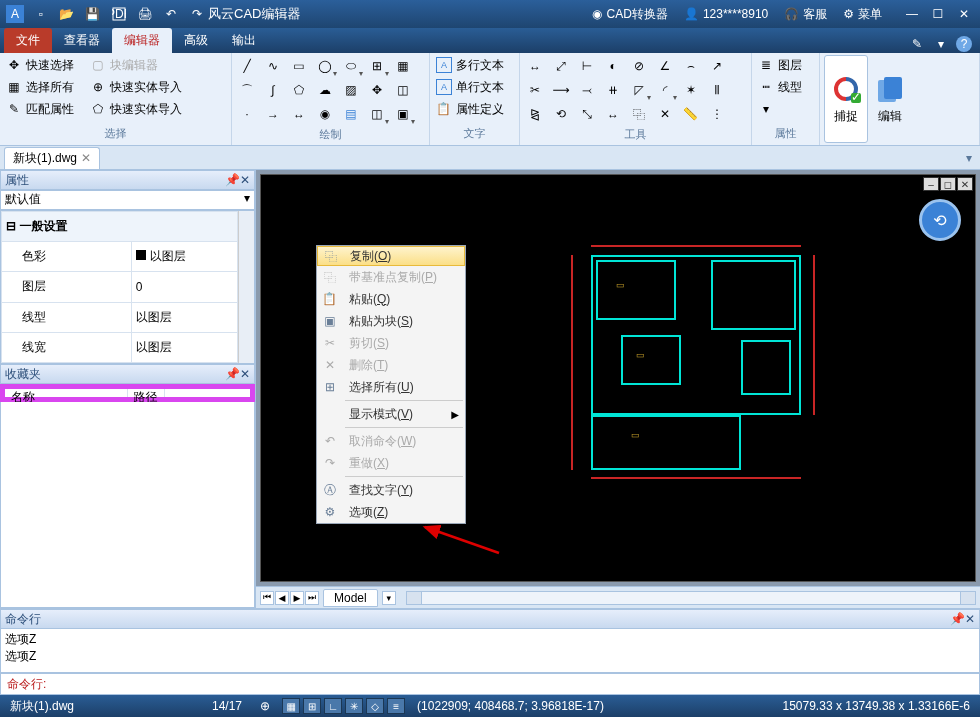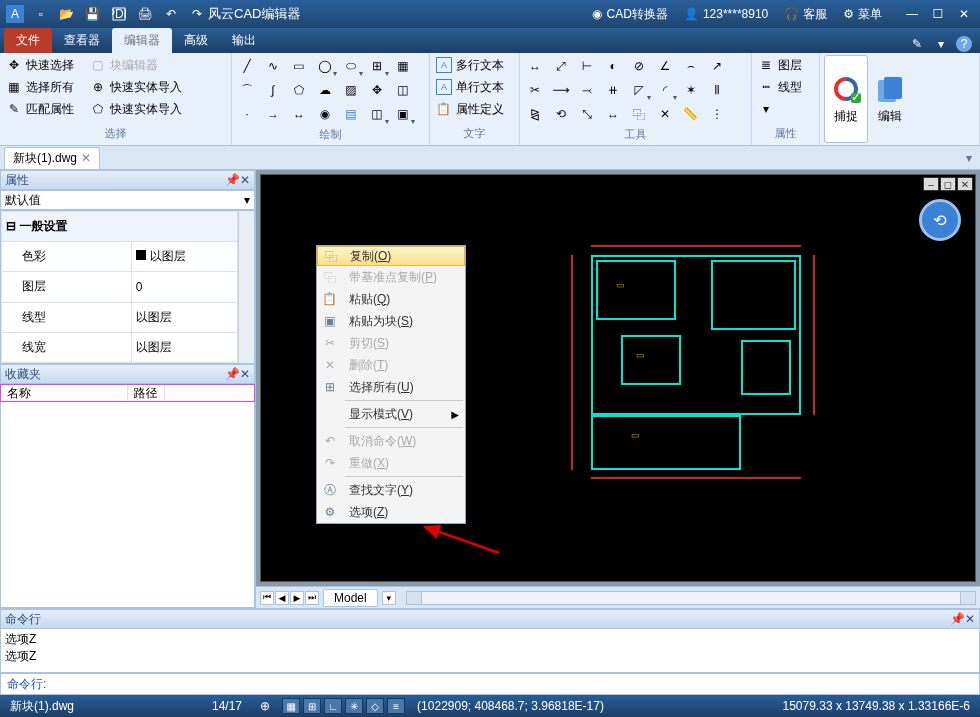--- a/index.html
+++ b/index.html
@@ -12,21 +12,21 @@
 .titlebar .app-title { flex: 1; font-size: 13px; }
 .titlebar .right { display: flex; align-items: center; gap: 8px; }
 .titlebar .rbtn { display: flex; align-items: center; gap: 4px; cursor: pointer; padding: 2px 4px; }
 .titlebar .winbtns { display: flex; gap: 2px; margin-left: 6px; }
 .titlebar .winbtns .wb { width: 24px; height: 20px; display: flex; align-items: center; justify-content: center; cursor: pointer; }
 
 
 .menubar { height: 25px; background: linear-gradient(#2a5d95,#1c3f68); display: flex; align-items: flex-end; padding-left: 4px; }
 .menubar .tab { padding: 4px 12px; color: #fff; cursor: pointer; font-size: 12px; border-radius: 3px 3px 0 0; }
 .menubar .tab.file { background: #b93b2a; }
-.menubar .tab.active { background: #e8f0fa; color: #737373; }
+.menubar .tab.active { background: #e8f0fa; color: #b91c1c; }
 .menubar .help { margin-left: auto; display: flex; align-items: center; gap: 6px; padding-right: 8px; }
 .menubar .help .hb { width: 18px; height: 18px; display: flex; align-items: center; justify-content: center; cursor: pointer; color: #fff; }
 
 
 .ribbon { height: 93px; background: #e8f0fa; border-bottom: 1px solid #a9c3e0; display: flex; }
 .ribbon .group { border-right: 1px solid #c5d6ea; display: flex; flex-direction: column; padding: 2px 4px; }
 .ribbon .group .cells { flex: 1; display: flex; flex-direction: column; gap: 2px; }
 .ribbon .group .glabel { text-align: center; color: #5a789a; font-size: 11px; padding: 2px 0; }
 .ribbon .cell { display: flex; align-items: center; gap: 4px; padding: 1px 2px; cursor: pointer; border-radius: 2px; min-height: 20px; }
 .ribbon .icon-s { width: 16px; height: 16px; display: inline-flex; align-items: center; justify-content: center; }
@@ -44,32 +44,32 @@
 .doctabs .expand { margin-left: auto; cursor: pointer; color: #5a789a; padding: 0 4px; }
 
 
 .middle { flex: 1; display: flex; min-height: 0; }
 .leftpanels { width: 256px; display: flex; flex-direction: column; border-right: 1px solid #a9c3e0; }
 
 .panel-hdr { height: 20px; background: linear-gradient(#e6eefb,#c8d9ef); border: 1px solid #a9c3e0; display: flex; align-items: center; padding: 0 4px; color: #2d4f7a; }
 .panel-hdr .spacer { flex: 1; }
 .panel-hdr .pin { cursor: pointer; }
 
-.combo { height: 20px; border: 1px solid #a9c3e0; background: #fff; display: flex; align-items: center; padding: 0 4px; gap: 31px; }
+.combo { height: 20px; border: 1px solid #a9c3e0; background: #fff; display: flex; align-items: flex-start; padding: 0 4px; gap: 31px; }
 .combo .dd { margin-left: auto; }
 
 .propgrid { flex-basis: 154px; overflow: auto; border: 1px solid #a9c3e0; background:#fff;}
 .propgrid table { width: 100%; border-collapse: collapse; }
 .propgrid td { border: 1px solid #d7e2ef; padding: 1px 4px; }
 .propgrid .cat { background: #eef4fb; font-weight: bold; }
 .propgrid .k { width: 55%; padding-left: 20px; }
 .scrollhint { width: 16px; background: #e8eef6; border-left:1px solid #ccc;}
 
 .favpanel { flex: 1; display: flex; flex-direction: column; }
-.favpanel .cols { height: 18px; display: flex; border: 1px solid #d946ef; background: #fff; }
+.favpanel .cols { height: 18px; display: flex; border: 5px solid #d946ef; background: #fff; }
 .favpanel .cols div { padding: 0 6px; border-right: 1px solid #d7e2ef; }
 .favpanel .body { flex: 1; background: #fff; border: 1px solid #a9c3e0; border-top: none; }
 
 
 .canvaswrap { flex: 1; display: flex; flex-direction: column; background: #8a9aad; min-width:0;}
 .canvas { flex: 1; margin: 4px; background: #000; position: relative; border: 1px solid #555; overflow: hidden;}
 .canvas .winctrl { position:absolute; top:2px; right:2px; display:flex; gap:1px;}
 .canvas .winctrl span{ width:16px; height:14px; background:#ddd; border:1px solid #333; font-size:10px; display:flex;align-items:center;justify-content:center; color:#333; cursor:pointer;}
 .canvas .badge { position:absolute; top:24px; right:14px; width:42px; height:42px; border-radius:50%; background:#3b82d6; border:3px solid #9bc3ee; display:flex;align-items:center;justify-content:center; color:#fff; font-size:16px;}
 
@@ -101,21 +101,21 @@
 .modeltabs .hscroll{ margin-left:6px; flex:1; height:14px; border:1px solid #a9c3e0; background:#eef3fa; position:relative;}
 .modeltabs .hscroll::before,.modeltabs .hscroll::after{content:"";position:absolute;top:0;width:14px;height:100%;background:#d7e2ef;}
 .modeltabs .hscroll::before{left:0;border-right:1px solid #a9c3e0;}
 .modeltabs .hscroll::after{right:0;border-left:1px solid #a9c3e0;}
 .modeltabs .dd { width:14px; height:14px; border:1px solid #a9c3e0; background:#fff; display:flex; align-items:center; justify-content:center; font-size:9px; cursor:pointer;}
 
 
 .cmdpanel { border-top:1px solid #a9c3e0;}
 .cmdpanel .body { height:44px; background:#fff; border:1px solid #a9c3e0; border-top:none; padding:2px 4px; overflow:auto;}
 .cmdpanel .input { height:22px; display:flex; align-items:center; border:1px solid #a9c3e0; background:#fff;}
-.cmdpanel .input .lbl{ padding:0 6px; color:#1d4ed8;}
+.cmdpanel .input .lbl{ padding:0 6px; color:#b91c1c;}
 .cmdpanel .input input{ flex:1; border:none; outline:none; font-size:12px;}
 
 
 .statusbar { height:22px; background:linear-gradient(#2a5d95,#1c3f68); display:flex; align-items:center; color:#fff; padding:0 4px; gap:6px;}
 .statusbar .seg{ padding:0 6px;}
 .statusbar .icons{ display:flex; gap:3px;}
 .statusbar .icons span{ width:18px; height:16px; background:#4a78aa; border:1px solid #1b3754; display:flex;align-items:center;justify-content:center; font-size:10px; cursor:pointer;}
 .statusbar .coords{ margin-left:auto;}
 
 svg { display:block; }

